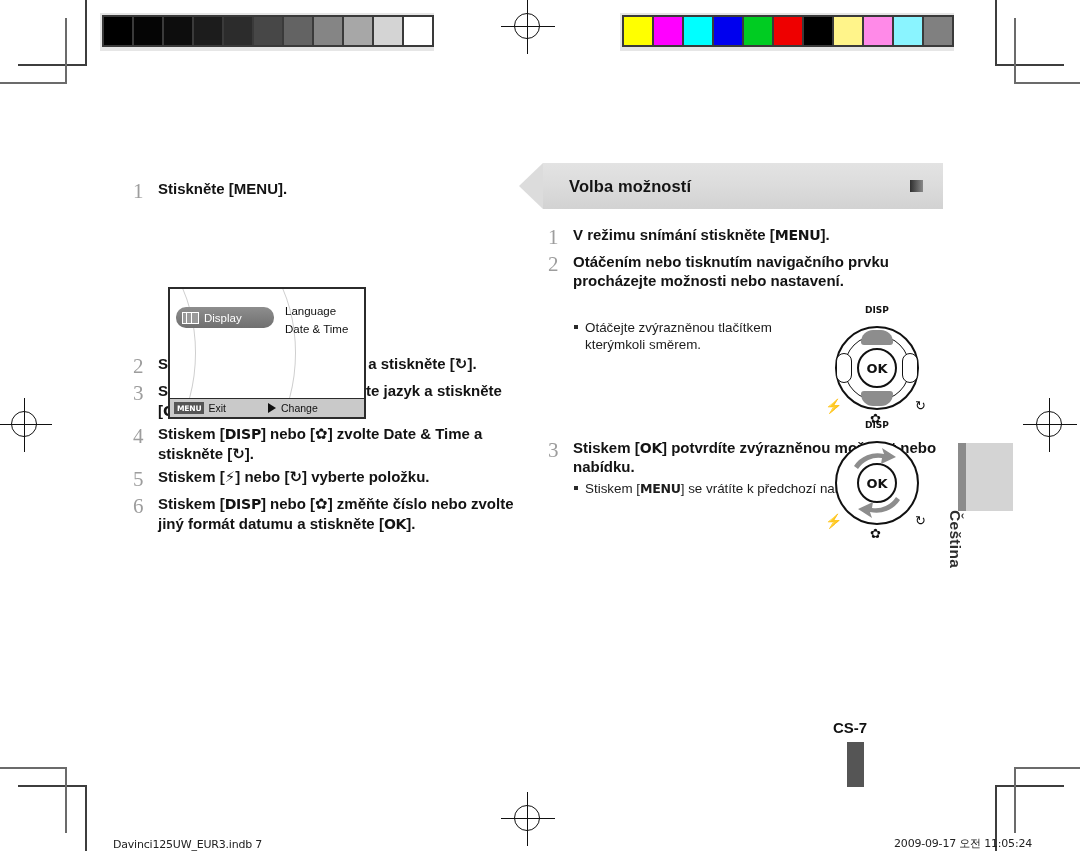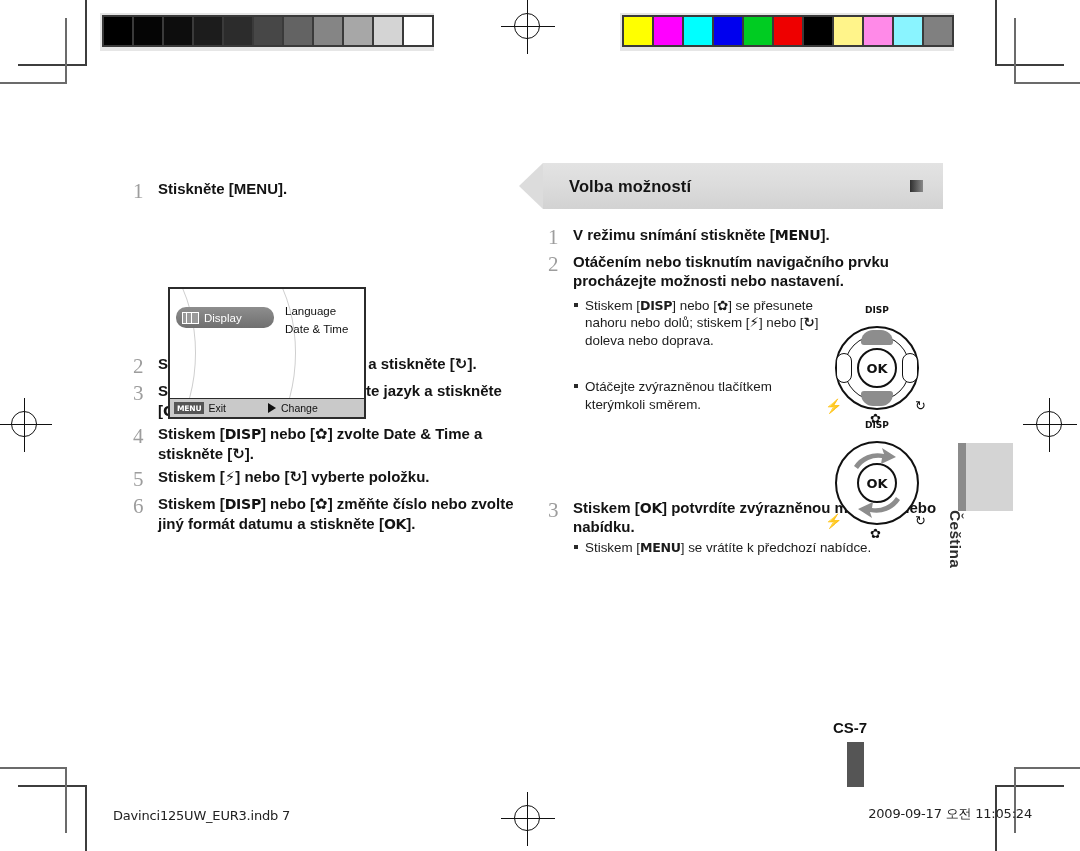--- a/index.html
+++ b/index.html
@@ -144,21 +144,21 @@
     position:absolute;left:946px;top:510px;
     writing-mode:vertical-rl;font-size:15.5px;font-weight:bold;color:#2e2e2e;
     letter-spacing:.3px;
   }
 
   
   #page-no{position:absolute;left:833px;top:719px;font-size:15px;font-weight:bold;color:#111;}
   #page-bar{position:absolute;left:847px;top:742px;width:17px;height:45px;background:#555;}
 
   
-  .footer{position:absolute;bottom:28px;font-size:13px;color:#222;
+  .footer{position:absolute;bottom:0;font-size:11px;color:#222;
     font-family:"DejaVu Sans",sans-serif;letter-spacing:-.2px;}
   #footer-left{left:113px;}
   #footer-right{right:48px;margin-left:15px;}
 </style>
 </head>
 <body>
 
 <div class="mark v dark" style="left:85px;top:0;height:66px;"></div>
 <div class="mark h dark" style="left:18px;top:64px;width:69px;"></div>
 <div class="mark v" style="left:65px;top:18px;height:66px;"></div>
@@ -307,21 +307,20 @@
       <div class="snum">1</div>
       <div class="sbody">
           <div class="stext">V režimu snímání stiskněte [<span class="k">MENU</span>].</div>
         </div>
     </div>
 
     <div class="step">
       <div class="snum">2</div>
       <div class="sbody">
         <div class="stext">Otáčením nebo tisknutím navigačního prvku procházejte možnosti nebo nastavení.</div>
-        <div class="sub" style="width:240px;margin-top:6px;">Stiskem [<span class="k">DISP</span>] nebo [<span class="kg">✿</span>] se přesunete nahoru nebo dolů; stiskem [<span class="kg">⚡</span>] nebo [<span class="kg">↻</span>] doleva nebo doprava.</div>
         <div class="sub" style="width:240px;margin-top:28px;">Otáčejte zvýrazněnou tlačítkem kterýmkoli směrem.</div>
       </div>
     </div>
 
     <div class="step" style="margin-top:84px;">
       <div class="snum">3</div>
       <div class="sbody">
         <div class="stext">Stiskem [<span class="k">OK</span>] potvrdíte zvýrazněnou možnost nebo nabídku.</div>
         <div class="sub">Stiskem [<span class="k">MENU</span>] se vrátíte k předchozí nabídce.</div>
       </div>

